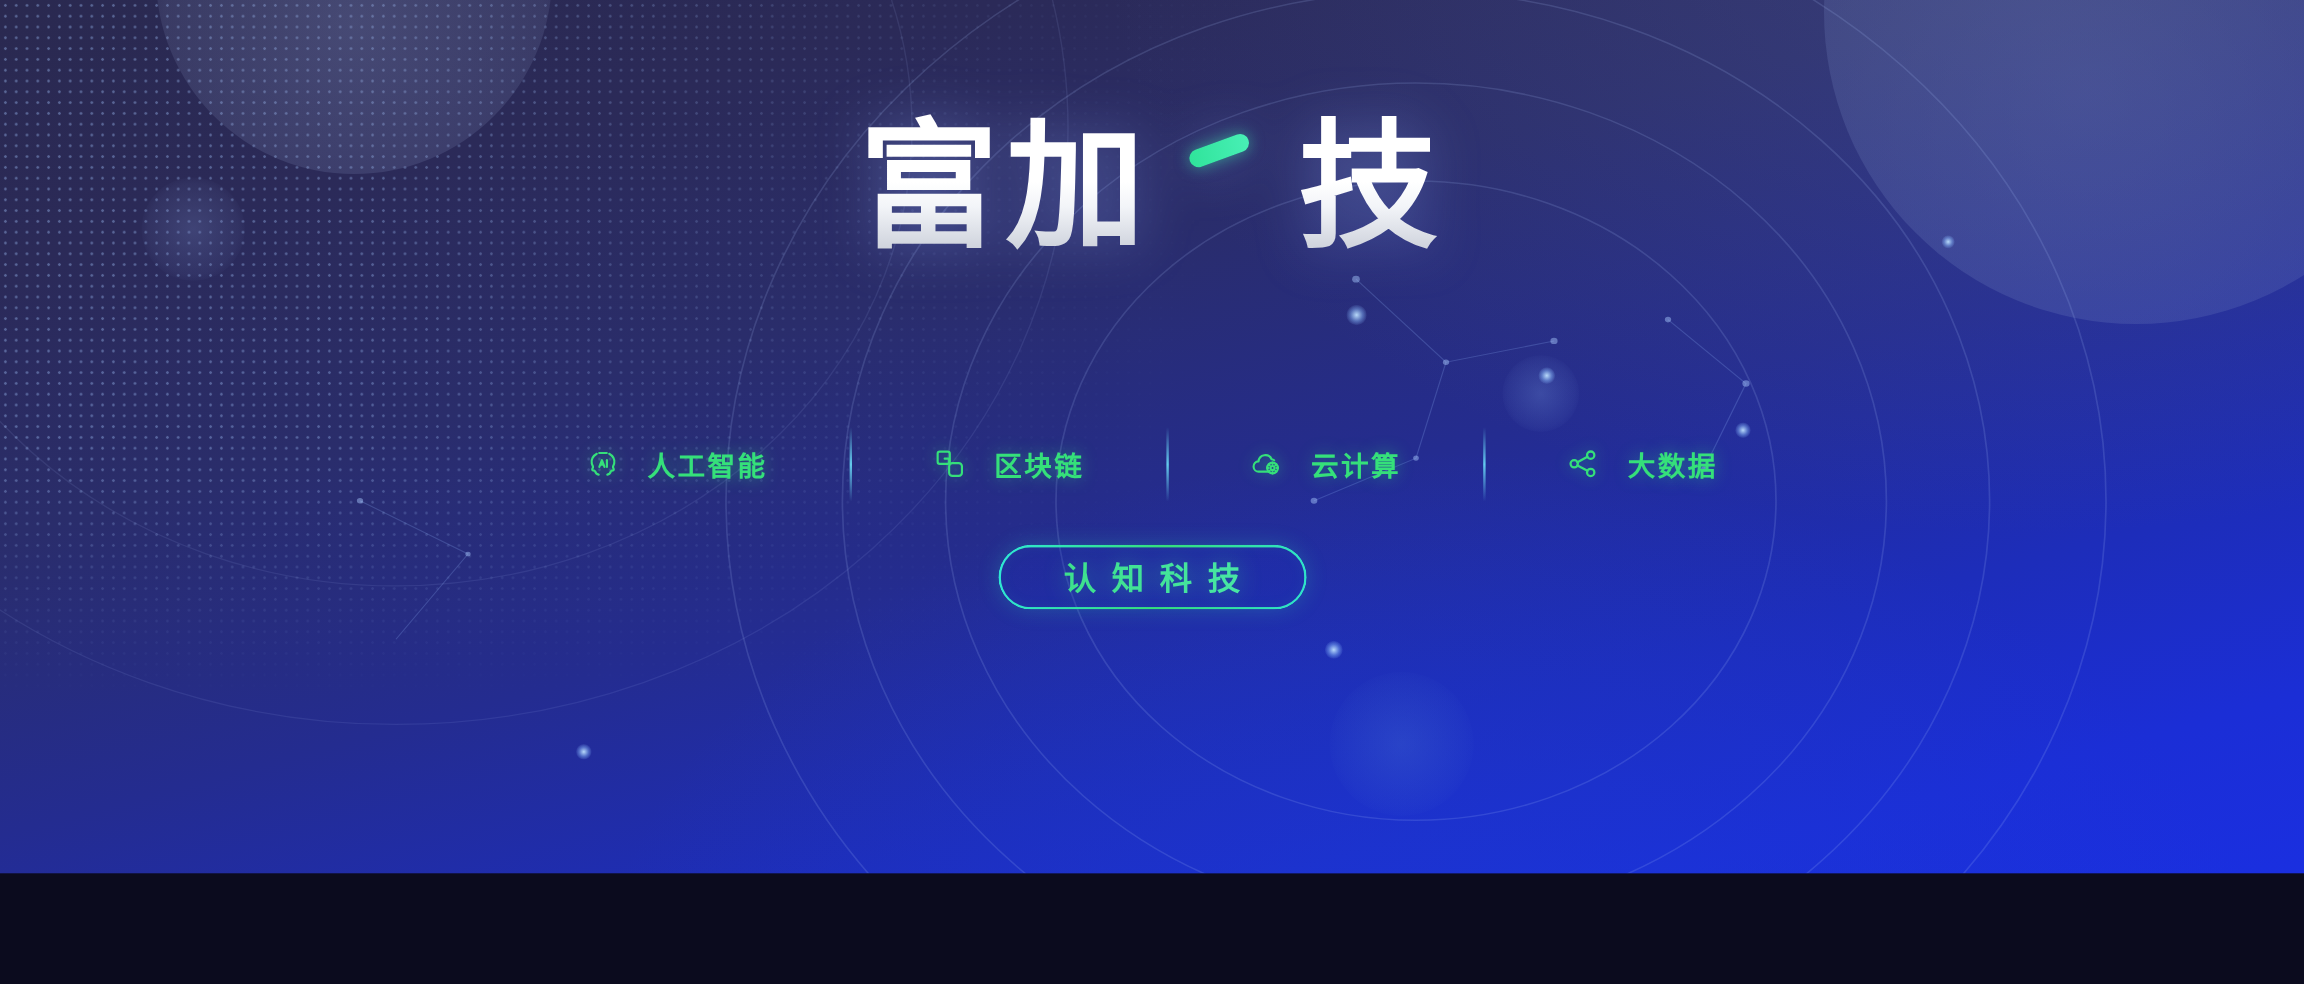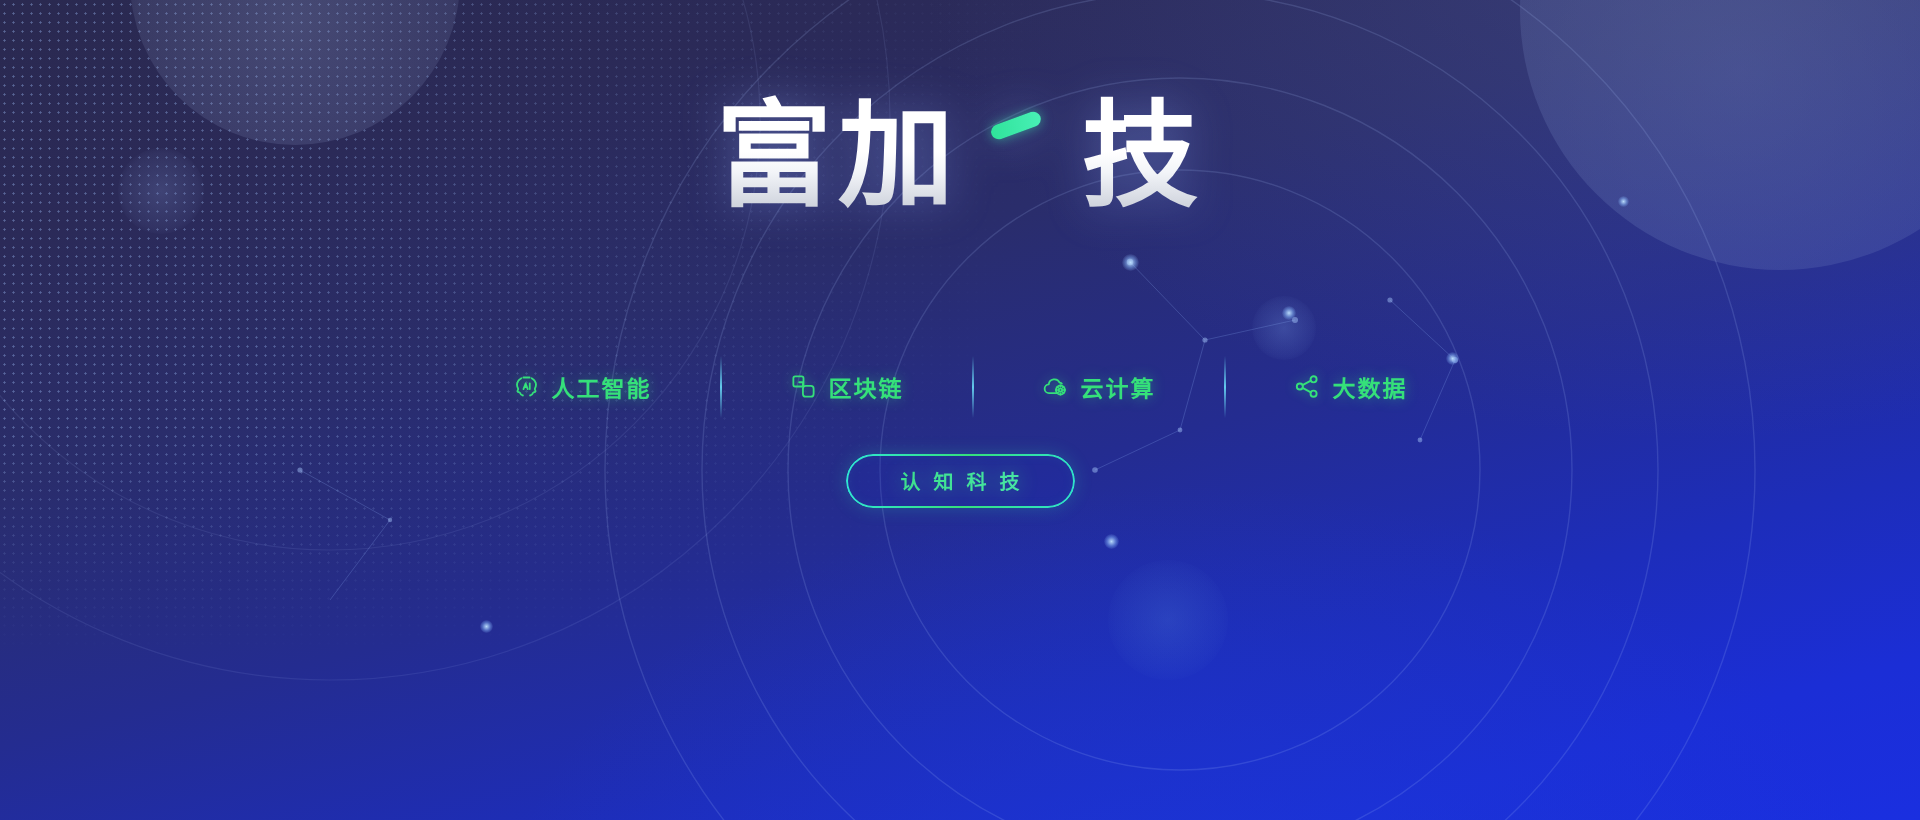--- a/index.html
+++ b/index.html
@@ -6,21 +6,21 @@
   html, body {
     margin: 0;
     padding: 0;
     background: #0b0b1e;
   }
   * { box-sizing: border-box; }
 
   .banner {
     position: relative;
     width: 1920px;
-    height: 820px;
+    height: 728px;
     overflow: hidden;
     font-family: "Liberation Sans", "DejaVu Sans", sans-serif;
     
     background:
       radial-gradient(ellipse 1100px 700px at 88% -6%, rgba(86,98,156,0.30) 0%, rgba(86,98,156,0.12) 42%, rgba(86,98,156,0) 70%),
       radial-gradient(ellipse 900px 620px at 62% 118%, rgba(28,58,214,0.55) 0%, rgba(28,58,214,0.18) 55%, rgba(28,58,214,0) 78%),
       linear-gradient(165deg, #2a2950 0%, #2b2a58 18%, #2a2d6b 36%, #242c90 56%, #1d2dba 74%, #1b2ed6 88%, #1a2fe0 100%);
   }
 
   
@@ -146,21 +146,21 @@
 
   .tags {
     margin-top: 56px;
     display: flex;
     align-items: center;
     justify-content: center;
   }
   .tag {
     display: flex;
     align-items: center;
-    gap: 12px;
+    gap: 24px;
     padding: 0 6px;
     color: #35e07a;
     font-size: 23px;
     font-weight: 700;
     letter-spacing: 2px;
     white-space: nowrap;
     text-shadow: 0 0 14px rgba(50,225,130,0.40);
   }
   .tag .ico {
     width: 27px;
@@ -205,21 +205,21 @@
     border-radius: 28px;
     padding: 2px;
     background: linear-gradient(100deg, #2fe7d6 0%, #36e07c 52%, #2fe3cd 100%);
     -webkit-mask: linear-gradient(#000 0 0) content-box, linear-gradient(#000 0 0);
     -webkit-mask-composite: xor;
     mask: linear-gradient(#000 0 0) content-box, linear-gradient(#000 0 0);
     mask-composite: exclude;
     pointer-events: none;
   }
   .cta-label {
-    font-size: 20px;
+    font-size: 27px;
     font-weight: 700;
     letter-spacing: 13px;
     text-indent: 13px;
     color: #3ae285;
     background: linear-gradient(95deg, #3ce08a 0%, #49e6a6 100%);
     -webkit-background-clip: text;
     background-clip: text;
     -webkit-text-fill-color: transparent;
     text-shadow: none;
     filter: drop-shadow(0 0 10px rgba(55,225,140,0.45));

